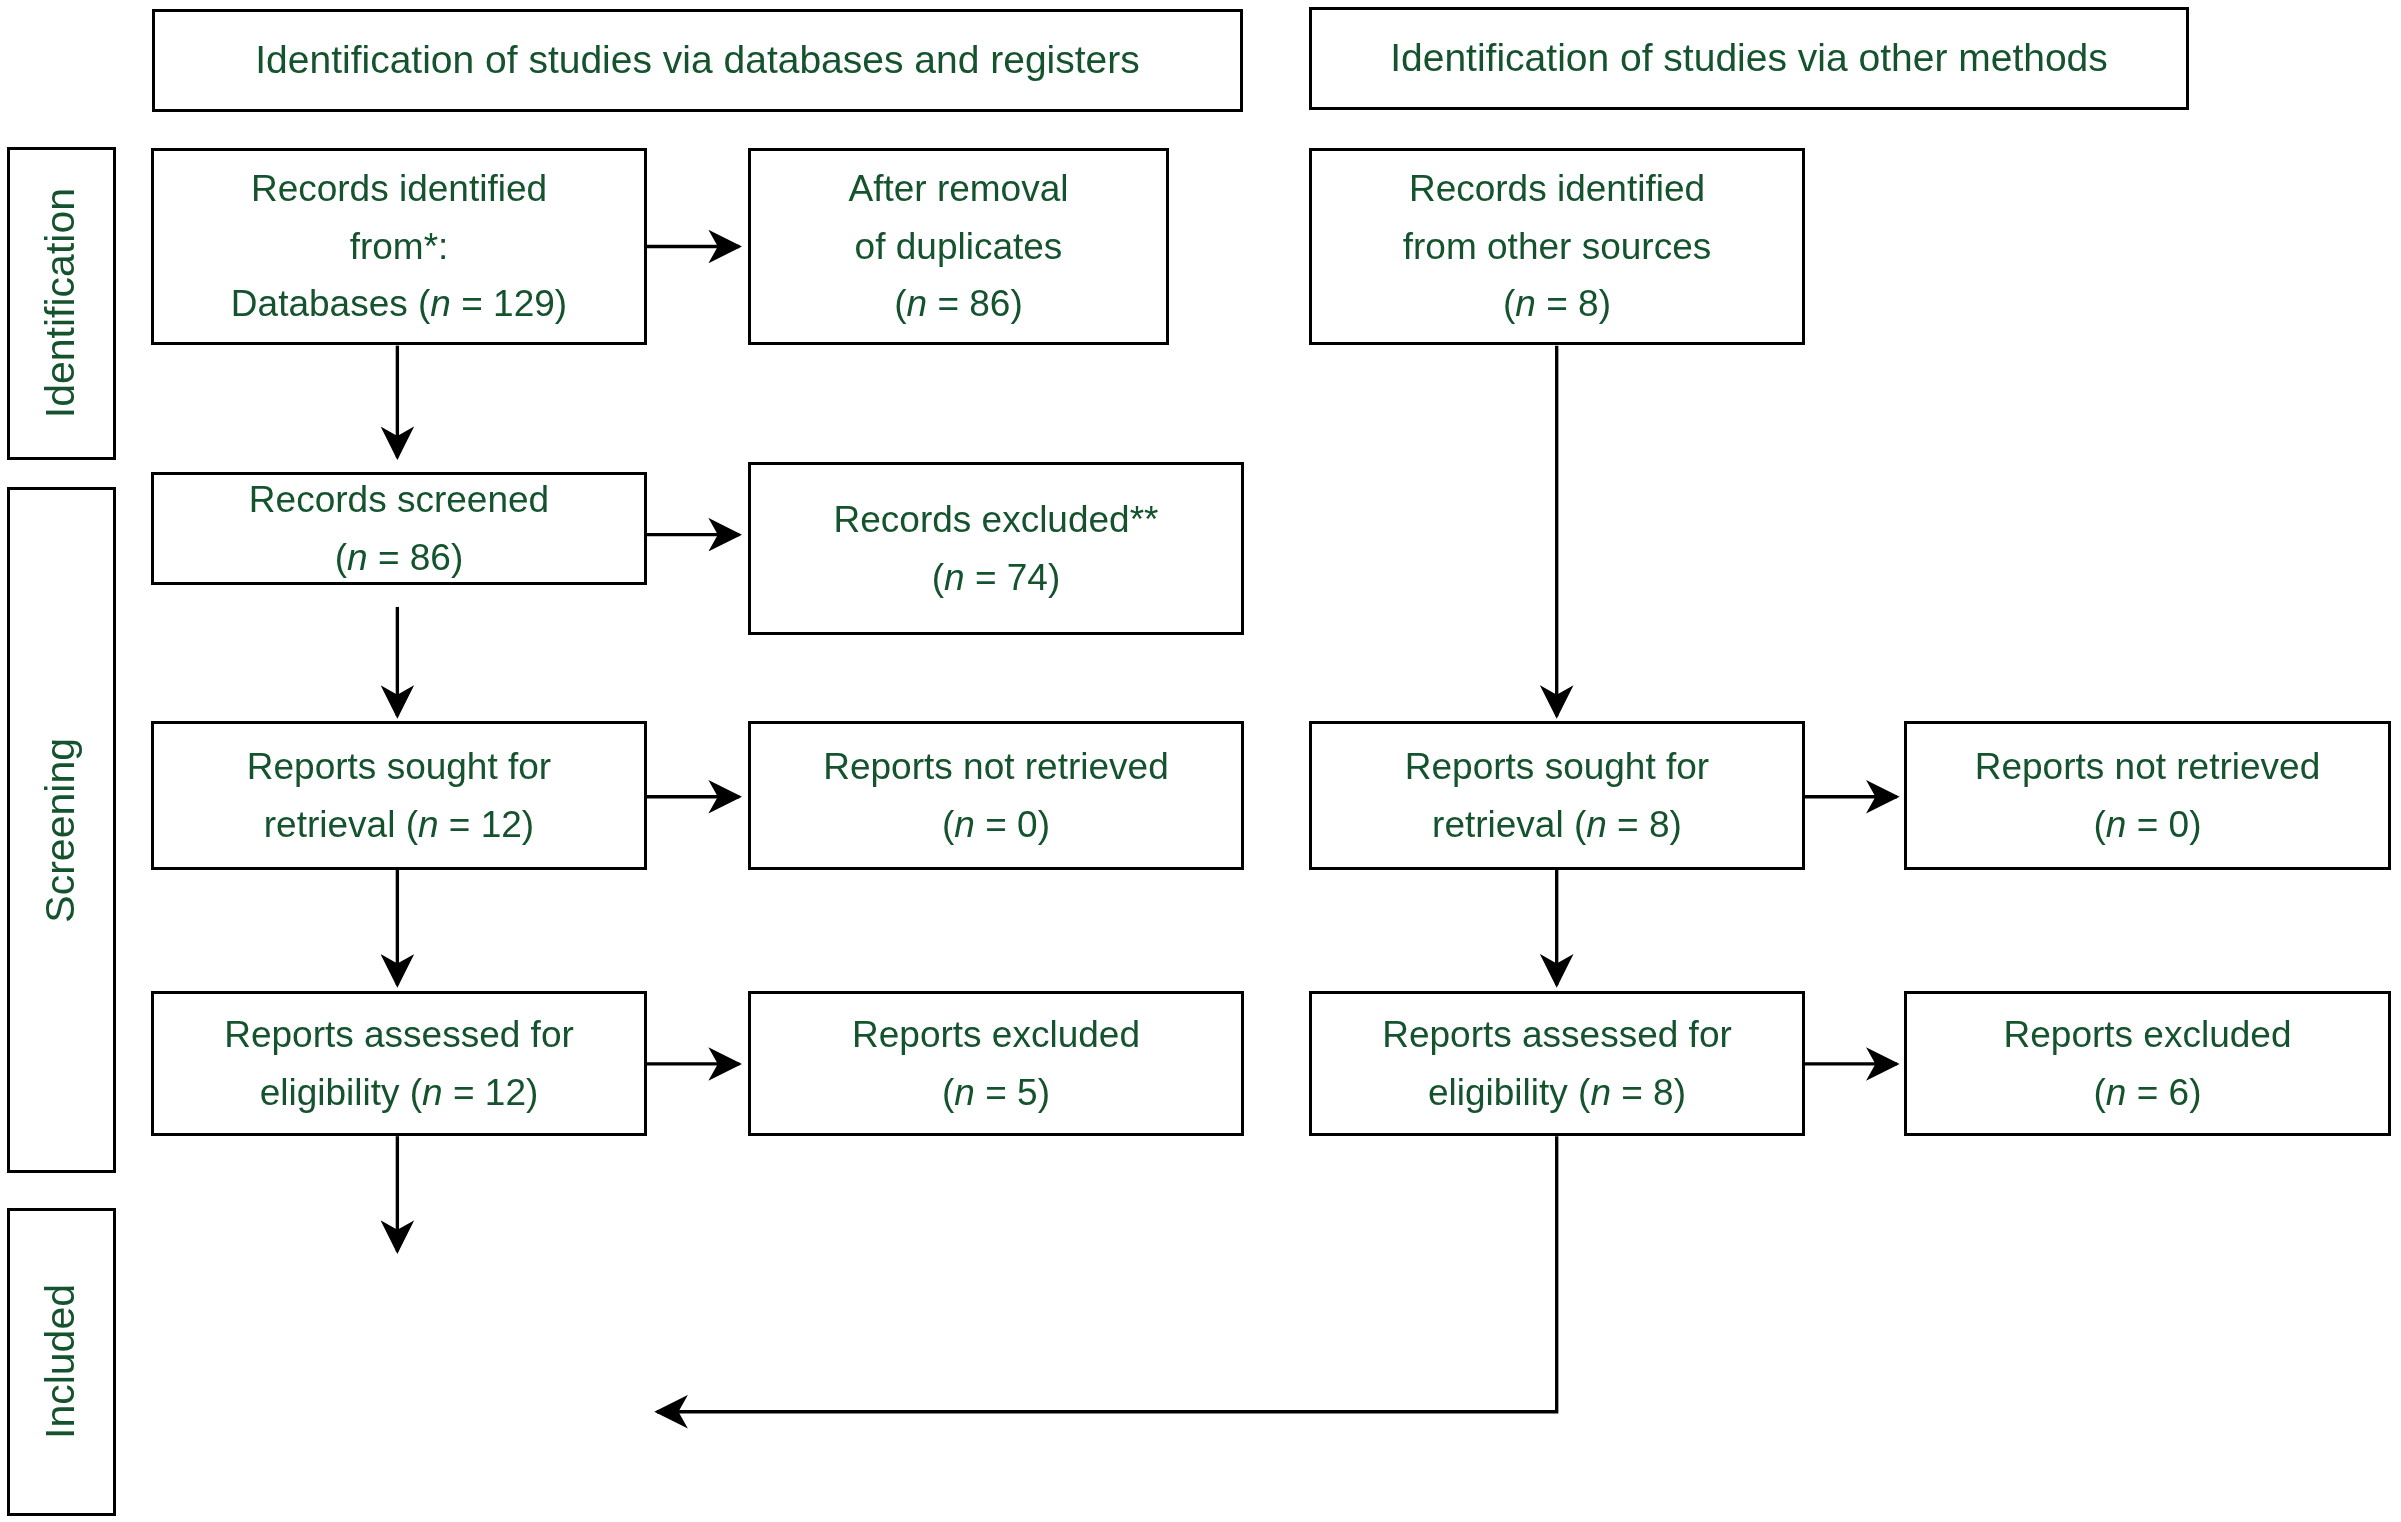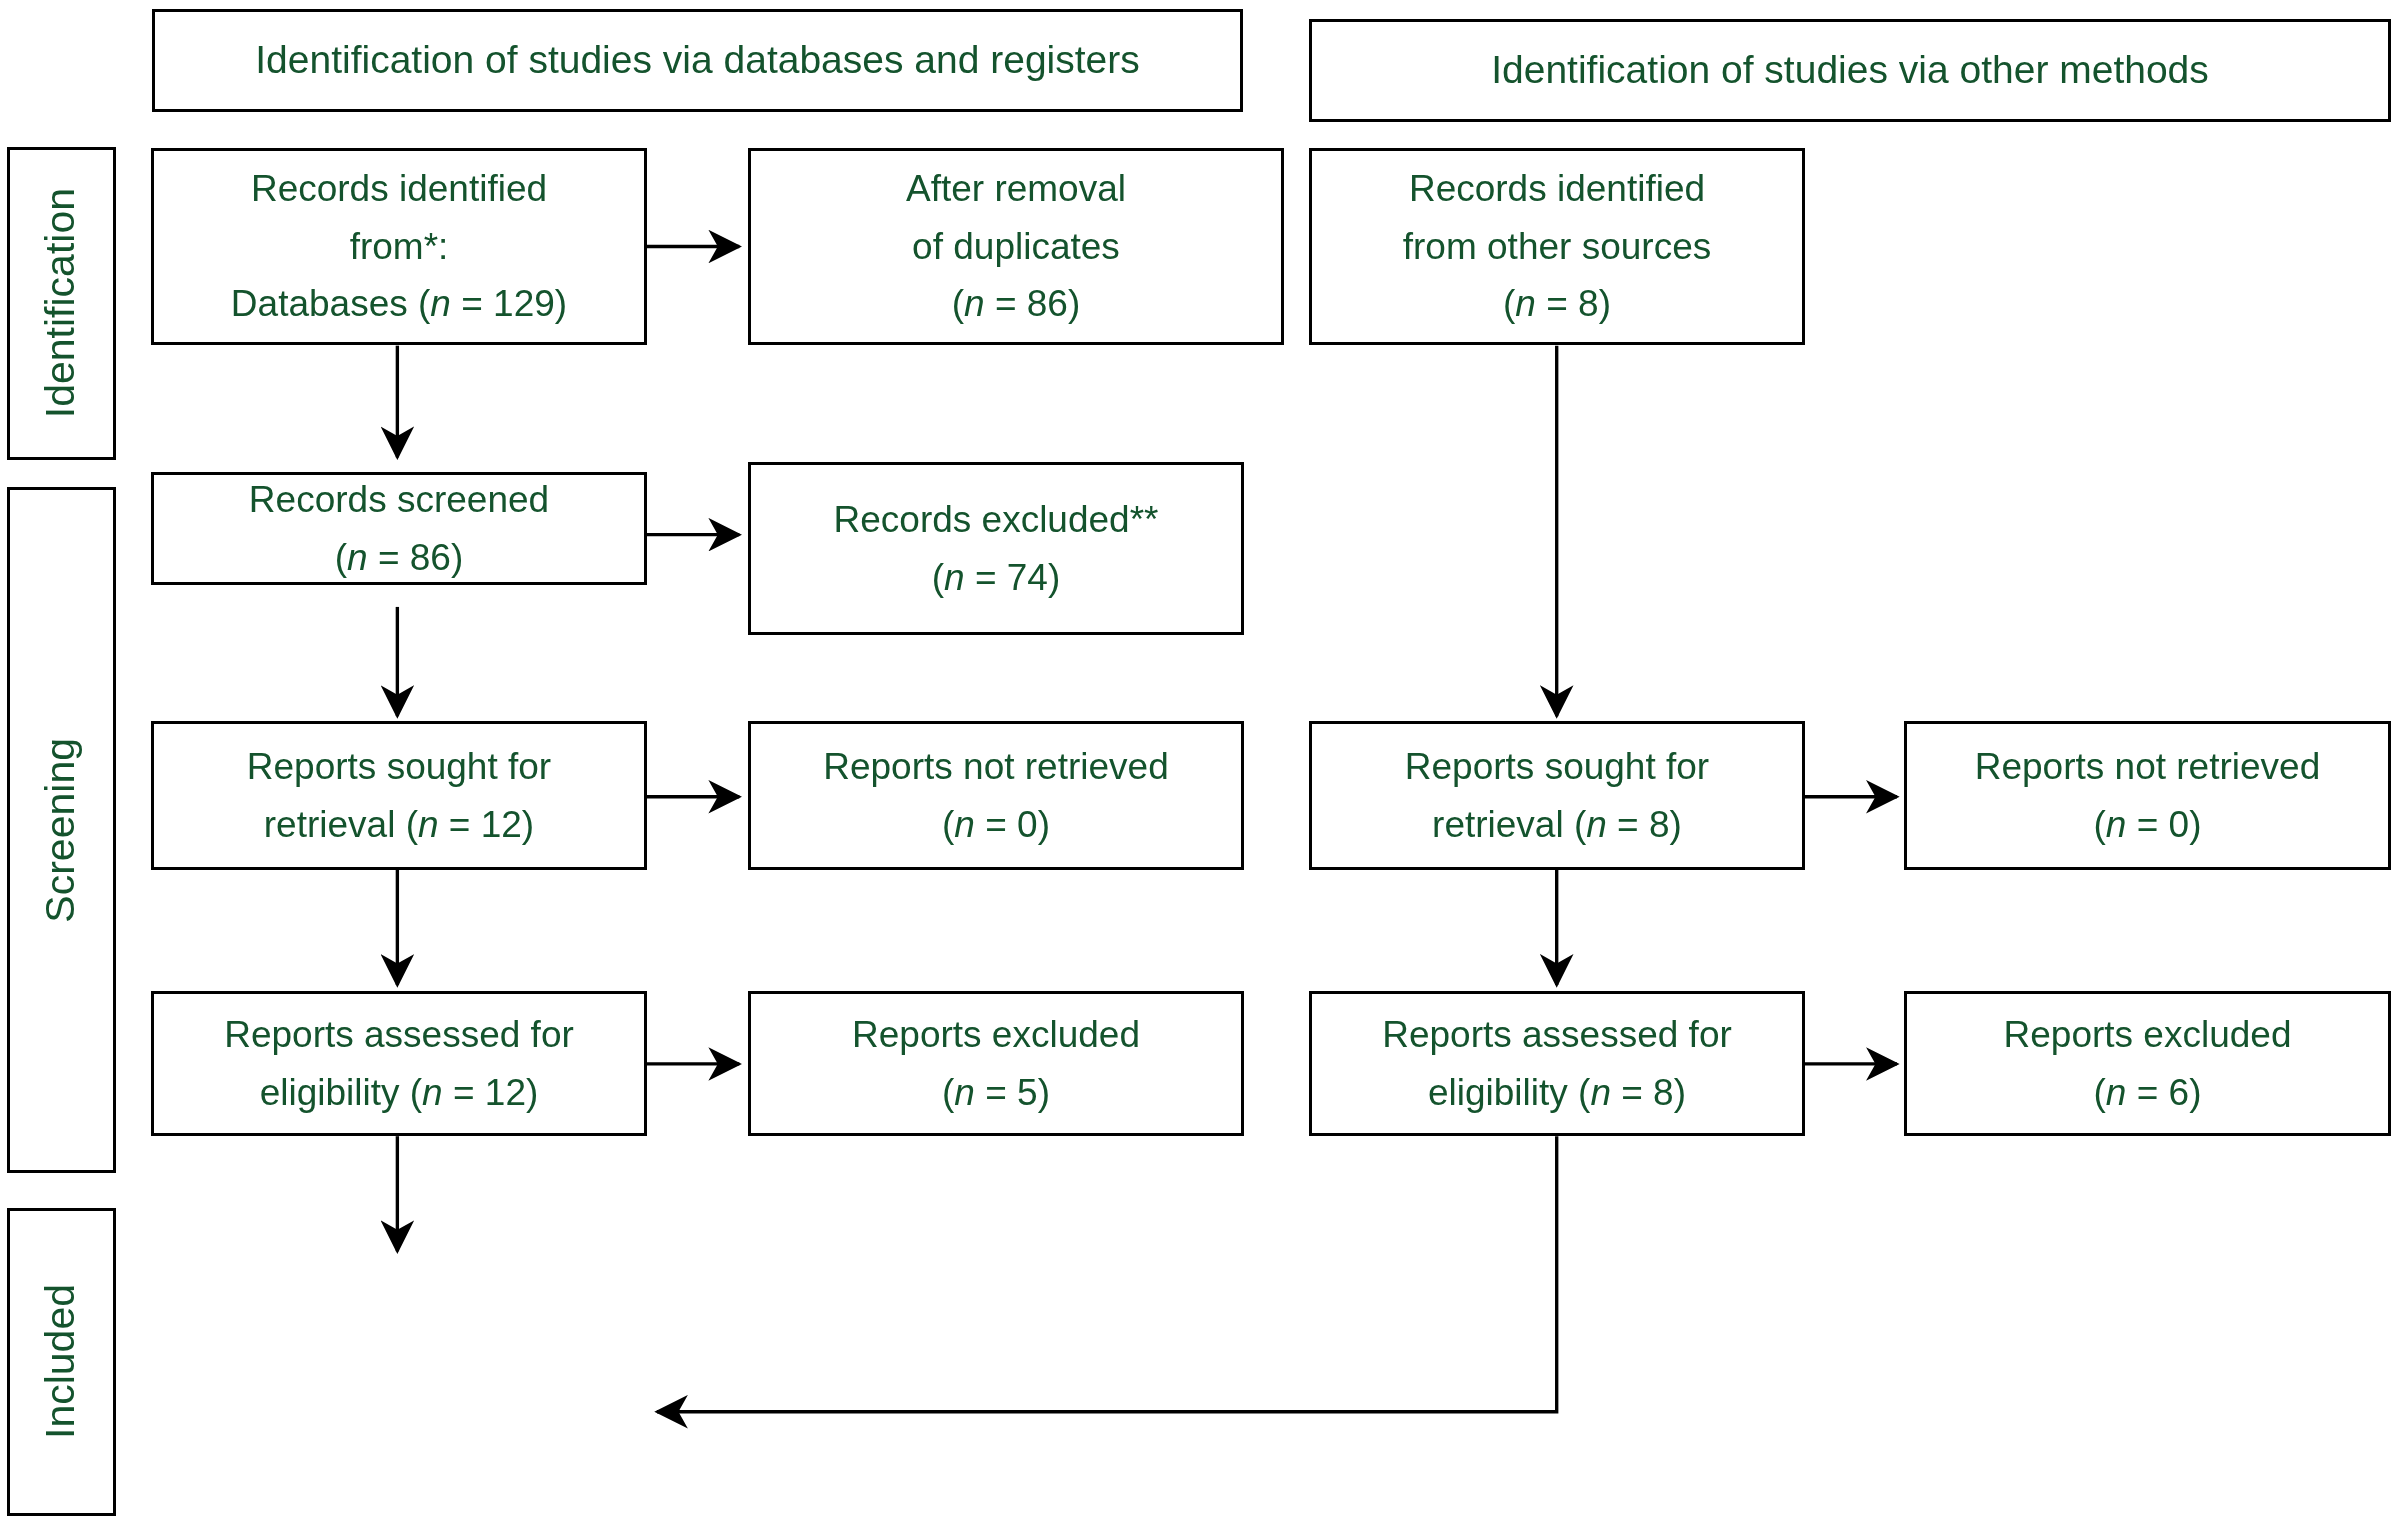--- a/index.html
+++ b/index.html
@@ -77,40 +77,40 @@
 
     <line x1="2148" y1="948" x2="2258" y2="948" marker-end="url(#ah)"></line>
     <line x1="2148" y1="1266" x2="2258" y2="1266" marker-end="url(#ah)"></line>
 
     <polyline points="1853,1352 1853,1680 782,1680" marker-end="url(#ah)"></polyline>
   </svg>
 
   <div class="box banner" style="left:152px;top:9.2px;width:1091px;height:103px">
     <span class="txt">Identification of studies via databases and registers</span>
   </div>
-  <div class="box banner" style="left:1309px;top:19px;width:1082px;height:103px">
+  <div class="box banner" style="left:1309px;top:7px;width:880px;height:103px">
     <span class="txt">Identification of studies via other methods</span>
   </div>
 
   <div class="box side" style="left:6.7px;top:147px;width:109px;height:313px">
     <span class="txt">Identification</span>
   </div>
   <div class="box side" style="left:6.7px;top:487px;width:109px;height:686px">
     <span class="txt">Screening</span>
   </div>
   <div class="box side" style="left:6.7px;top:1208px;width:109px;height:308px">
     <span class="txt">Included</span>
   </div>
 
   <div class="box" style="left:151px;top:148px;width:496px;height:197px">
     <span class="txt">Records identified
 from*:
 Databases (<i>n</i> = 129)</span>
   </div>
-  <div class="box" style="left:748px;top:148px;width:536px;height:197px">
+  <div class="box" style="left:748px;top:148px;width:421px;height:197px">
     <span class="txt">After removal
 of duplicates
 (<i>n</i> = 86)</span>
   </div>
   <div class="box" style="left:1309px;top:148px;width:496px;height:197px">
     <span class="txt">Records identified
 from other sources
 (<i>n</i> = 8)</span>
   </div>
 

